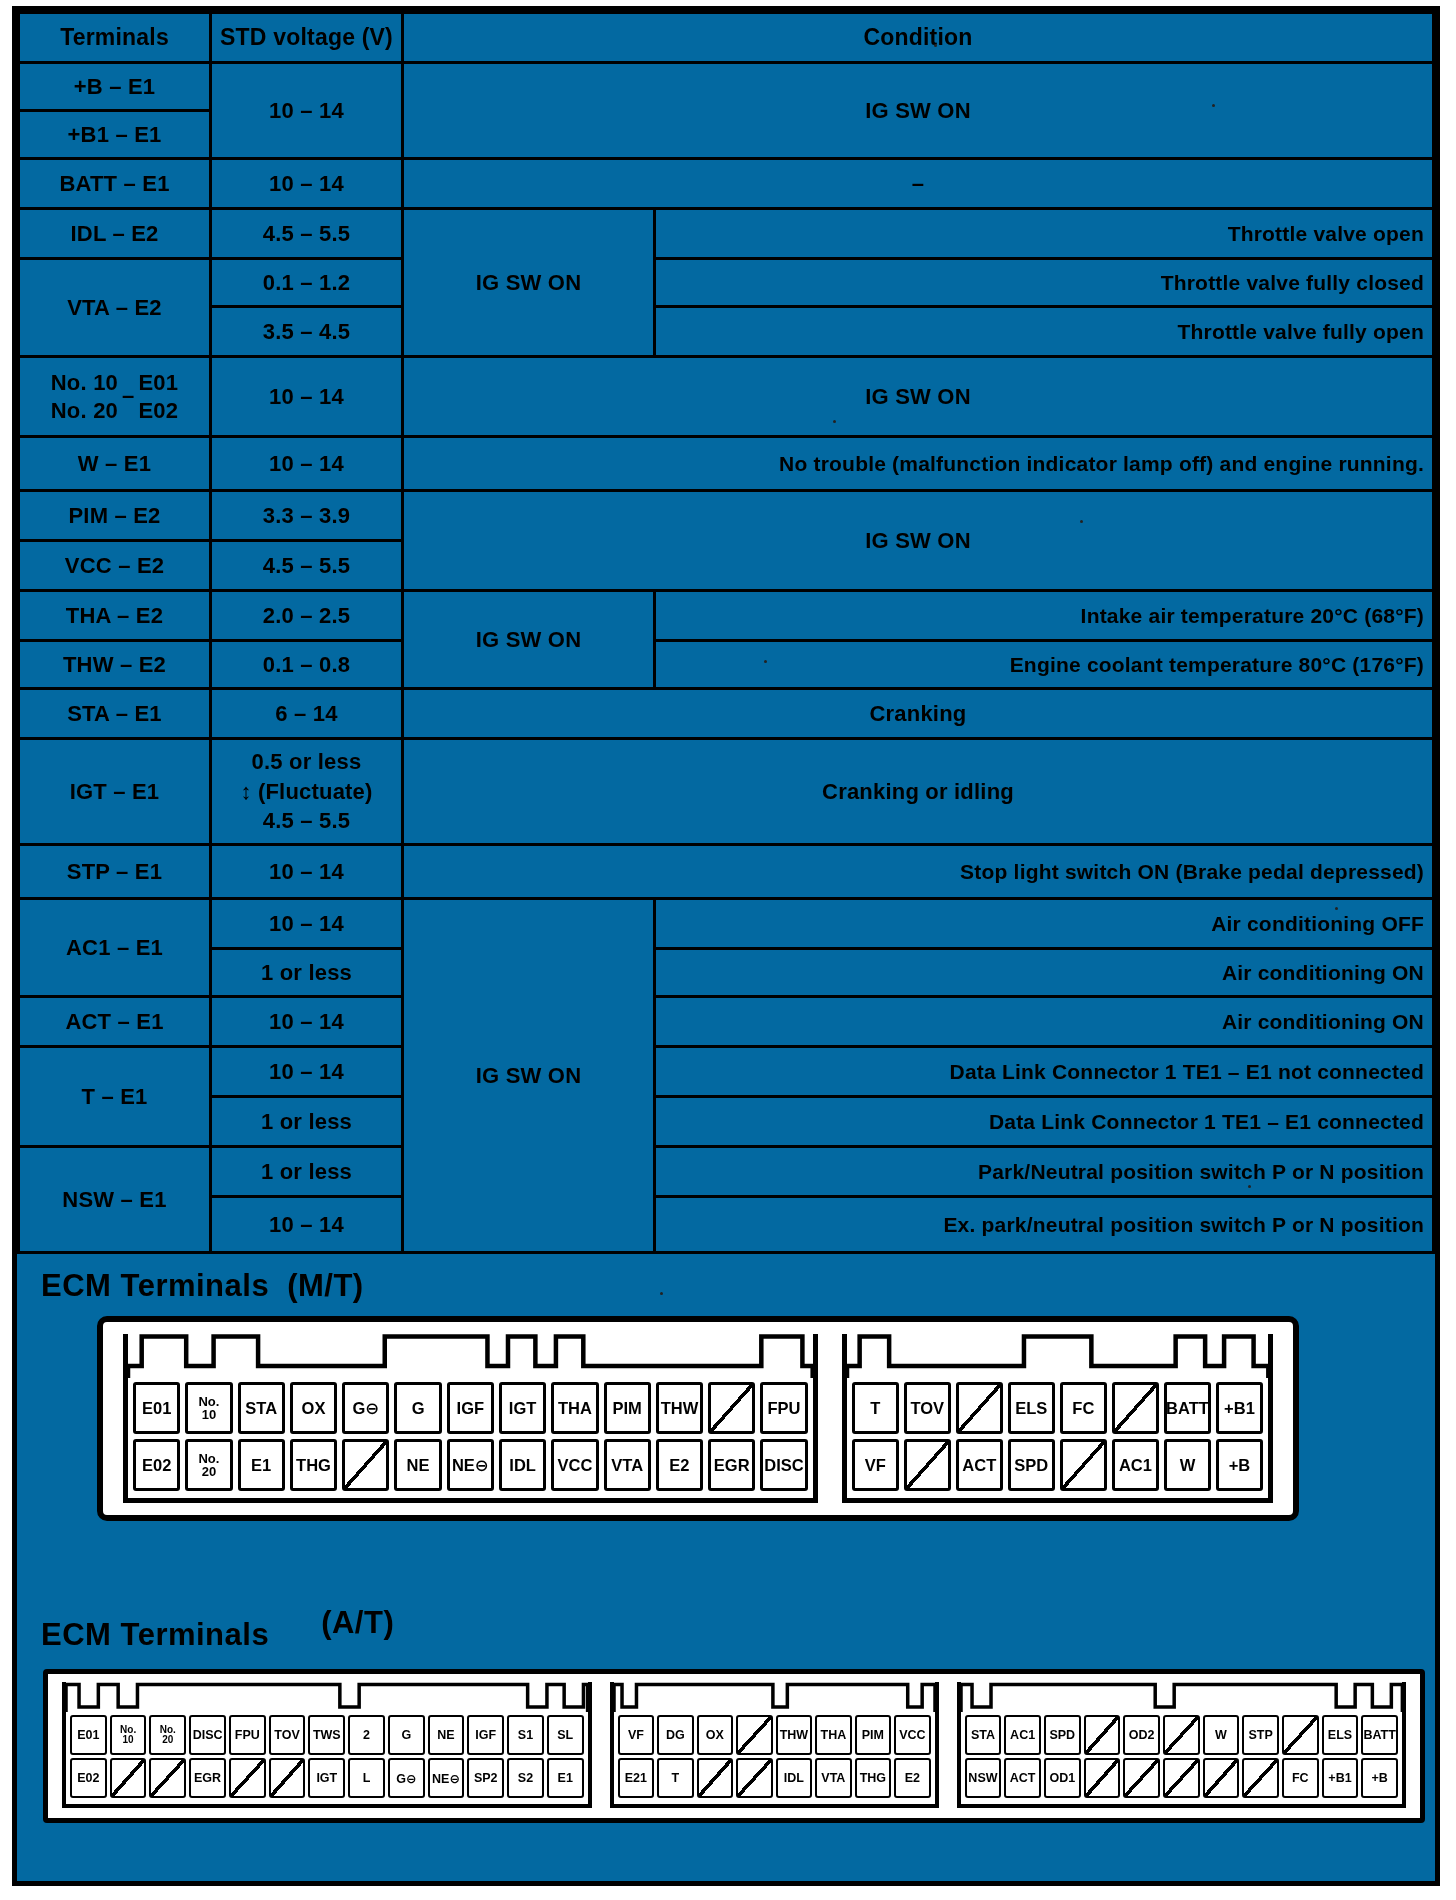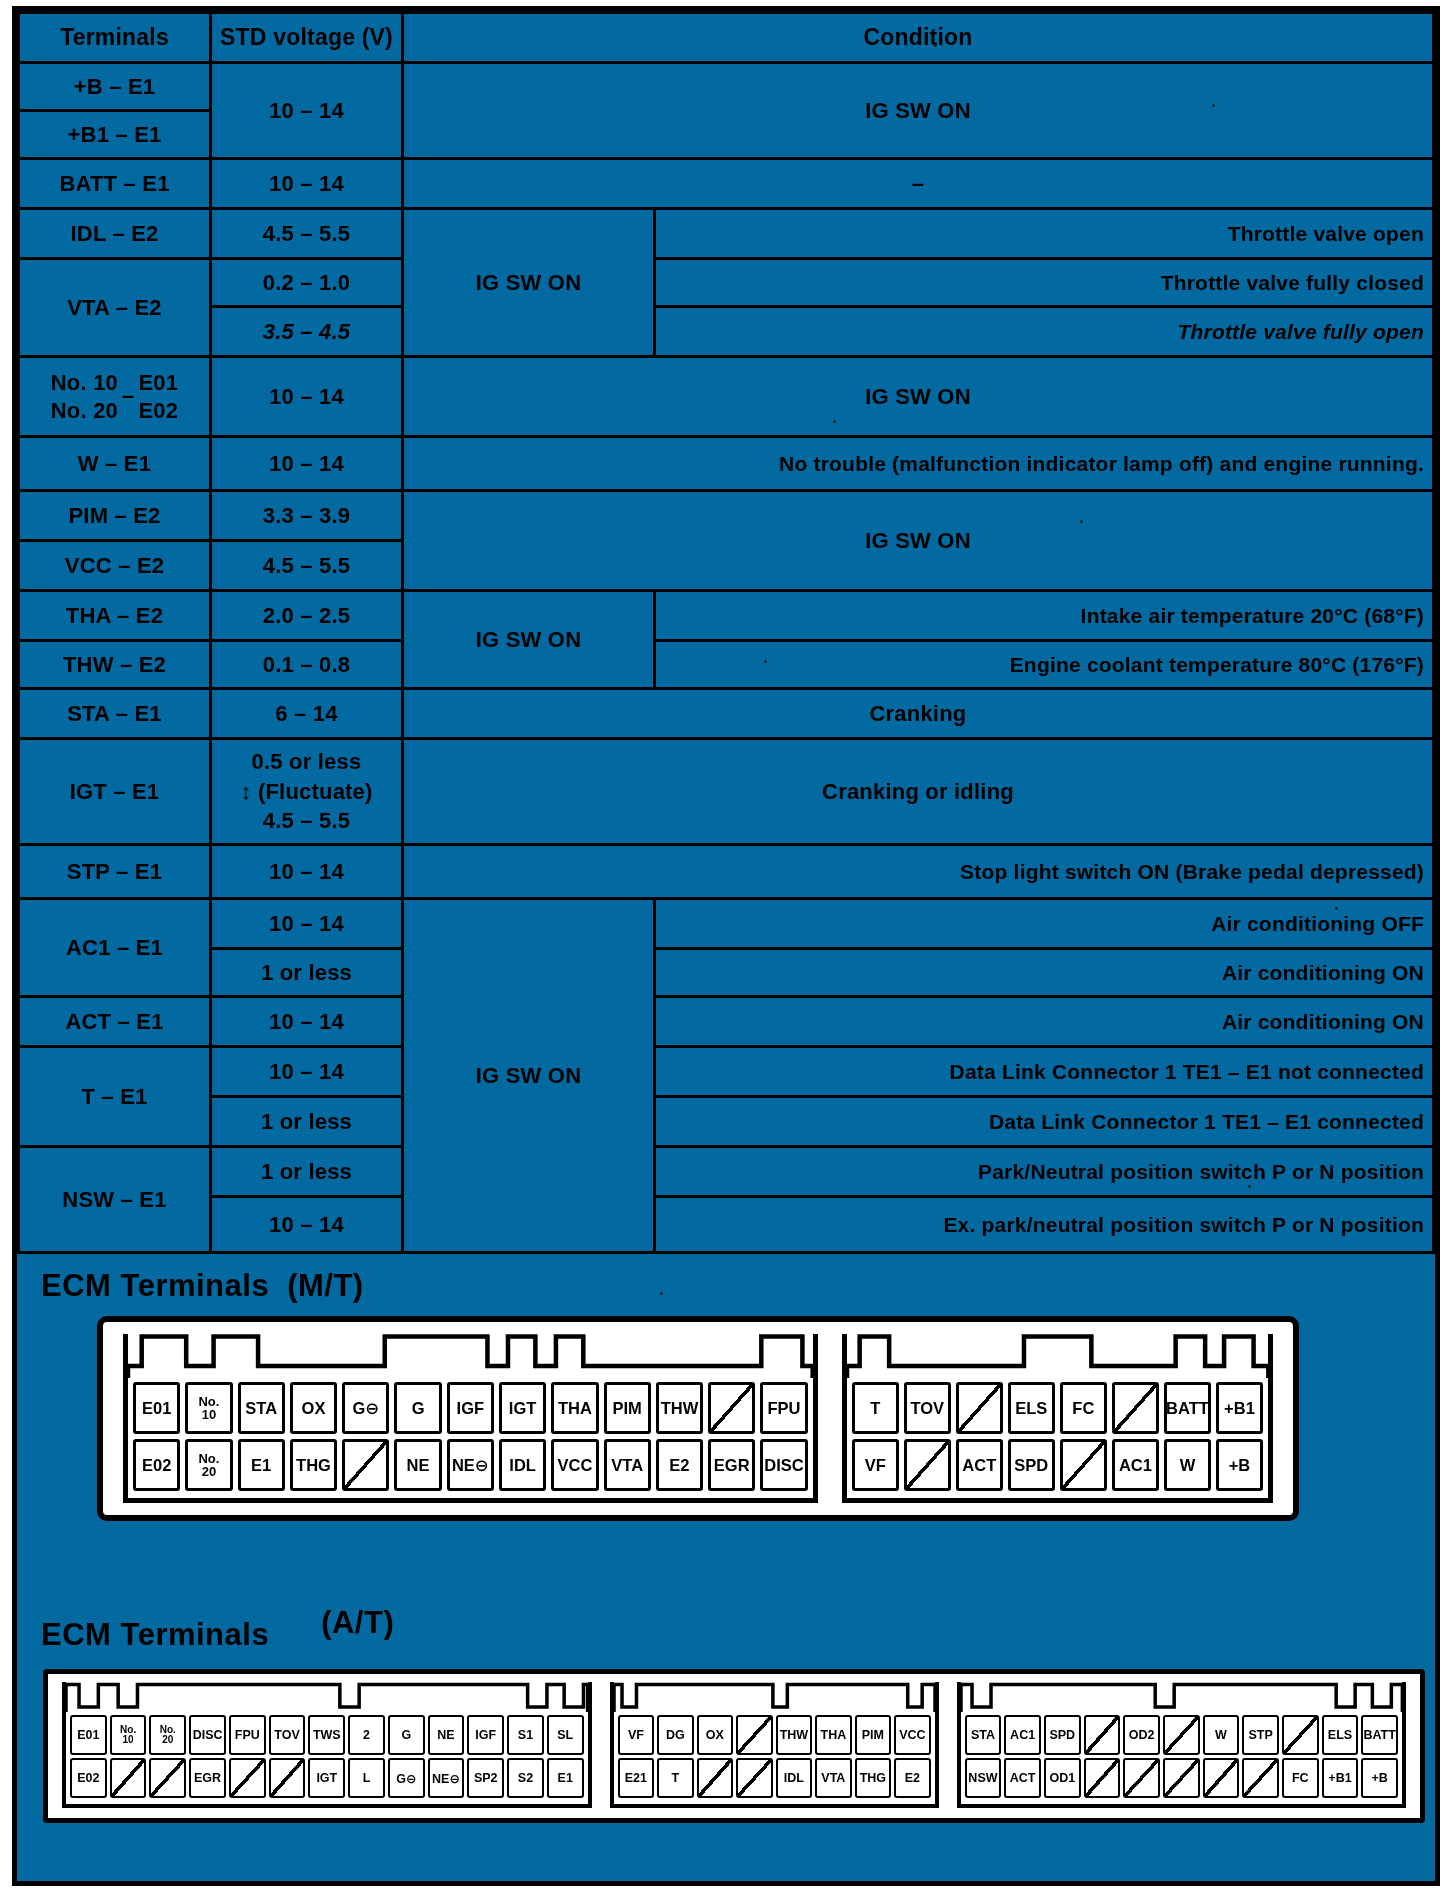--- a/index.html
+++ b/index.html
@@ -101,24 +101,24 @@
           <td colspan="2">–</td>
         </tr>
         <tr style="height: 50px;">
           <td>IDL – E2</td>
           <td>4.5 – 5.5</td>
           <td rowspan="3">IG SW ON</td>
           <td class="left">Throttle valve open</td>
         </tr>
         <tr style="height: 48px;">
           <td rowspan="2">VTA – E2</td>
-          <td>0.2 – 1.0</td>
+          <td>0.1 – 1.2</td>
           <td class="left">Throttle valve fully closed</td>
         </tr>
-        <tr style="height: 50px; font-style: italic;">
+        <tr style="height: 50px;">
           <td>3.5 – 4.5</td>
           <td class="left">Throttle valve fully open</td>
         </tr>
         <tr style="height: 80px;">
           <td>
             <div class="no-split">
               <div class="col">
                 <div>No. 10</div>
                 <div>No. 20</div>
               </div>

